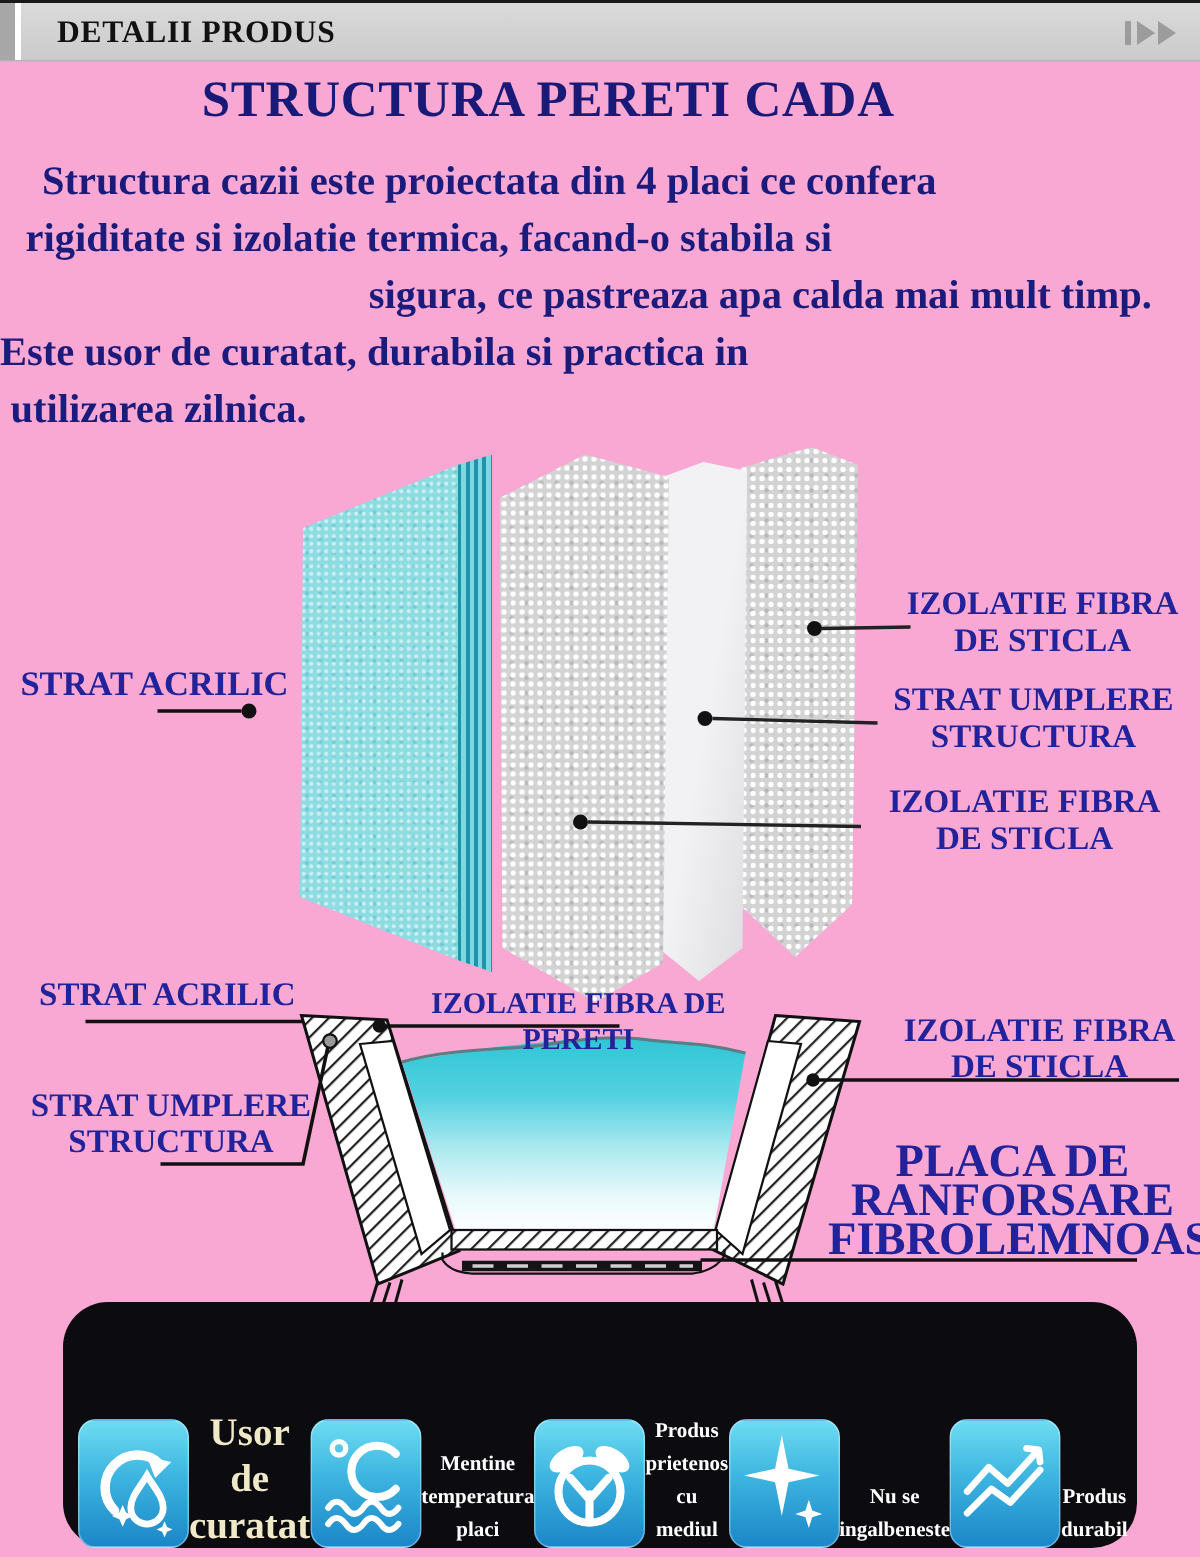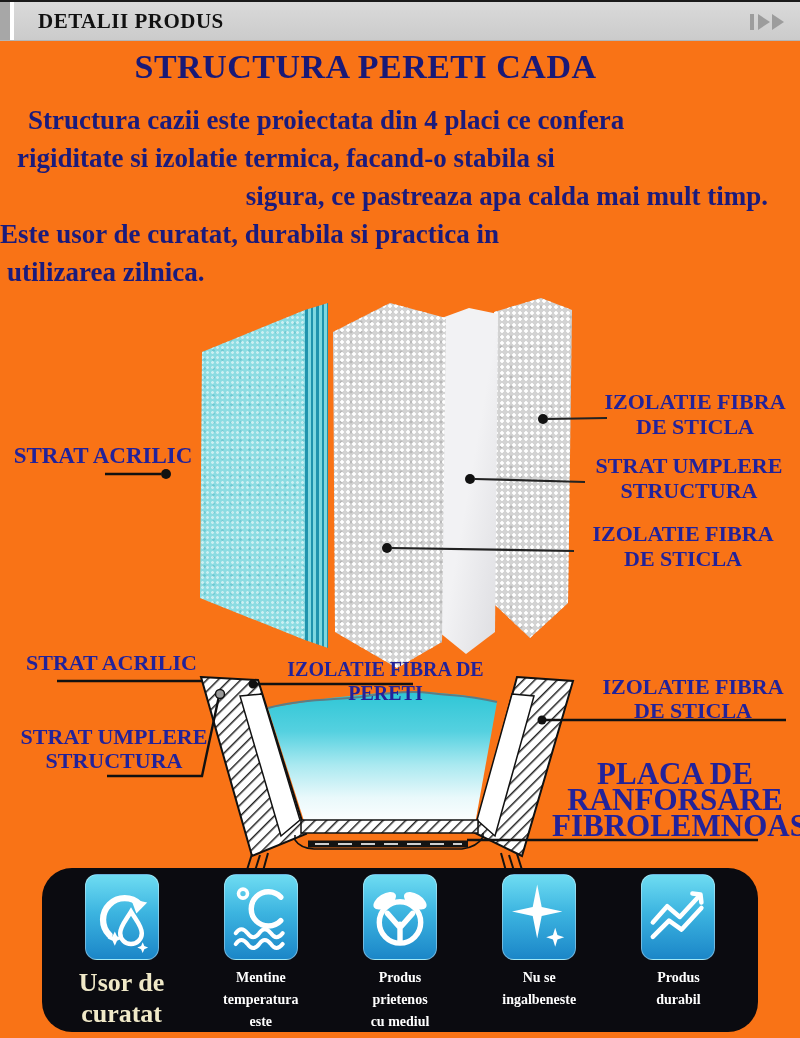--- a/index.html
+++ b/index.html
@@ -1,16 +1,16 @@
 <!DOCTYPE html>
 <html><head>
 <meta charset="utf-8">
 <style>
   html,body{margin:0;padding:0;background:#fff;}
-  #page{position:relative;width:800px;height:1038px;background:#f97316;overflow:hidden;
+  #page{position:relative;width:800px;height:1038px;background:#f9a8d4;overflow:hidden;
         font-family:"Liberation Serif","DejaVu Serif",serif;font-weight:bold;}
 
   
   .topline{position:absolute;left:0;top:0;width:800px;height:2px;background:#1a1a1a;}
   .header{position:absolute;left:0;top:2px;width:800px;height:38px;
           background:linear-gradient(#dadada,#cbcbcb);border-bottom:1px solid #b5b5b5;}
   .header-accent{position:absolute;left:0;top:0;width:10px;height:38px;background:#a7a7a7;border-right:4px solid #fff;}
   .header-title{position:absolute;left:38px;top:7px;font-size:21px;color:#111;letter-spacing:.5px;}
   .ff-icon{position:absolute;right:12px;top:9px;}
 
@@ -56,21 +56,21 @@
   .tub-label{position:absolute;color:#22229a;text-align:center;font-size:22px;line-height:24px;}
   .tlab-acrilic{left:24px;top:3px;width:175px;}
   .tlab-izo-top{left:248px;top:9px;width:275px;font-size:20px;}
   .tlab-izo-right{left:590px;top:27px;width:206px;}
   .tlab-umplere{left:20px;top:77px;width:188px;}
   .tlab-placa{left:552px;top:113px;width:246px;font-size:31px;line-height:26px;}
 
   
   .features{position:absolute;left:42px;top:868px;width:716px;height:164px;background:#0b0b10;
             border-radius:30px;display:flex;justify-content:space-between;padding:0 10px;box-sizing:border-box;}
-  .feature{flex:1;display:flex;flex-direction:column;align-items:center;padding-top:6px;}
+  .feature{flex:1;display:flex;align-items:flex-end;padding-top:6px;}
   .feature-icon{width:72px;height:84px;border-radius:12px;flex:0 0 auto;
       background:linear-gradient(180deg,#6edcf2 0%,#3cb4e0 45%,#1b86c8 100%);
       border:1px solid rgba(255,255,255,.35);display:flex;align-items:center;justify-content:center;}
   .feature-label{margin-top:7px;color:#ffffff;font-size:14px;line-height:22px;text-align:center;}
   .feature-label.big{color:#f0e9c8;font-size:26px;line-height:31px;}
 </style>
 </head>
 <body>
 
 <div id="page">
@@ -216,21 +216,21 @@
         <svg width="62" height="72" viewBox="0 0 68 80">
           <circle cx="14" cy="14" r="5" fill="none" stroke="#fff" stroke-width="4"></circle>
           <path d="M56,18 A19,19 0 1 0 56,44" fill="none" stroke="#fff" stroke-width="6" stroke-linecap="round"></path>
           <path d="M6,58 q6,-9 13,0 q6,9 13,0 q6,-9 13,0 q6,9 13,0" fill="none" stroke="#fff" stroke-width="4.5" stroke-linecap="round"></path>
           <path d="M6,70 q6,-9 13,0 q6,9 13,0 q6,-9 13,0 q6,9 13,0" fill="none" stroke="#fff" stroke-width="4.5" stroke-linecap="round"></path>
         </svg>
       </div>
       <div class="feature-label">
         <div>Mentine</div>
         <div>temperatura</div>
-        <div>este</div>
+        <div>placi</div>
       </div>
     </div>
 
     <div class="feature">
       <div class="feature-icon">
         <svg width="62" height="72" viewBox="0 0 68 80">
           <circle cx="34" cy="46" r="23" fill="none" stroke="#fff" stroke-width="6"></circle>
           <path d="M34,68 L34,48 M34,52 L20,36 M34,52 L48,36" fill="none" stroke="#fff" stroke-width="6" stroke-linecap="round"></path>
           <ellipse cx="17" cy="22" rx="14" ry="7.5" fill="#fff" transform="rotate(-32 17 22)"></ellipse>
           <ellipse cx="51" cy="22" rx="14" ry="7.5" fill="#fff" transform="rotate(32 51 22)"></ellipse>

